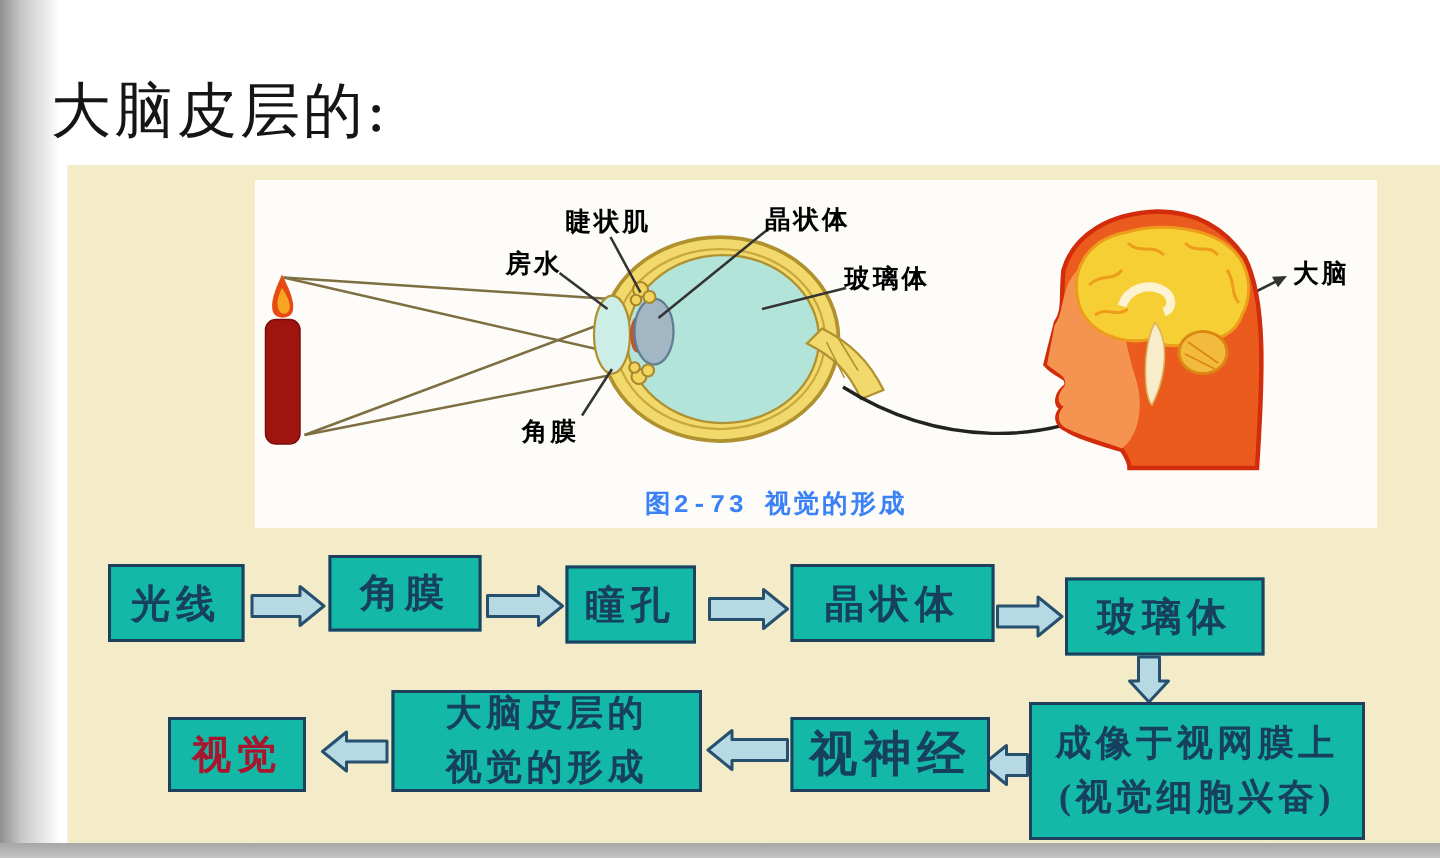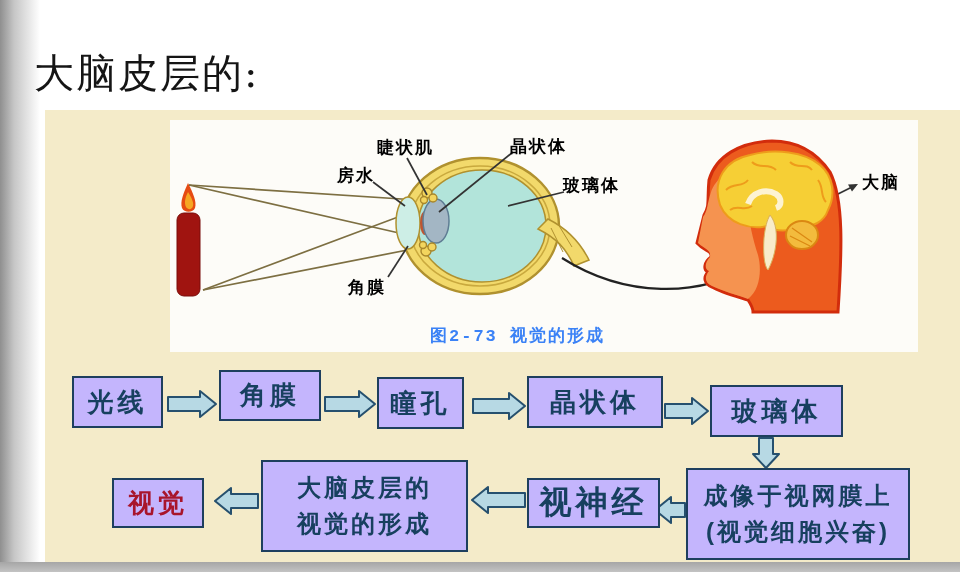--- a/index.html
+++ b/index.html
@@ -34,23 +34,23 @@
     font-family:"DejaVu Sans",sans-serif;font-weight:bold;
     font-size:17px;color:#000000;letter-spacing:2px;
   }
   .fig-caption{
     position:absolute;z-index:5;white-space:nowrap;
     font-family:Liberation Mono, monospace;font-weight:bold;
     font-size:17px;color:#3b82f6;letter-spacing:2px;
   }
   .fbox{
     position:absolute;z-index:5;box-sizing:border-box;
-    border:2px solid #1e3f5e;background:#c4b5fd;color:#17405f;
+    border:2px solid #1e3f5e;background:#14b8a6;color:#17405f;
     display:flex;align-items:center;justify-content:center;
-    font-family:Liberation Sans, sans-serif;
+    font-family:Liberation Serif, serif;
     font-weight:bold;font-size:26px;letter-spacing:4px;white-space:nowrap;
   }
   .fbox.multi{flex-direction:column;font-size:24px;line-height:1.5;letter-spacing:3px;}
   .fbox.vision span{color:#a8152c;}
 </style>
 </head>
 <body>
 
 <div class="left-shadow"></div>
 <div class="slide-title">大脑皮层的:</div>
@@ -156,21 +156,21 @@
 <div class="fbox" style="left:219px;top:370px;width:102px;height:51px">角膜</div>
 <div class="fbox" style="left:377px;top:377px;width:87px;height:52px">瞳孔</div>
 <div class="fbox" style="left:527px;top:376px;width:136px;height:52px">晶状体</div>
 <div class="fbox" style="left:710px;top:385px;width:133px;height:52px">玻璃体</div>
 
 <div class="fbox multi" style="left:686px;top:468px;width:224px;height:92px">
   <span>成像于视网膜上</span>
   <span>(视觉细胞兴奋)</span>
 </div>
 <div class="fbox" style="left:527px;top:478px;width:133px;height:50px;font-size:32px">视神经</div>
-<div class="fbox multi" style="left:261px;top:460px;width:207px;height:92px">
+<div class="fbox multi" style="left:261px;top:460px;width:207px;height:68px">
   <span>大脑皮层的</span>
   <span>视觉的形成</span>
 </div>
 <div class="fbox vision" style="left:112px;top:478px;width:92px;height:50px">
   <span>视觉</span>
 </div>
 
 <div class="bottom-bar"></div>
 
 </body></html>

